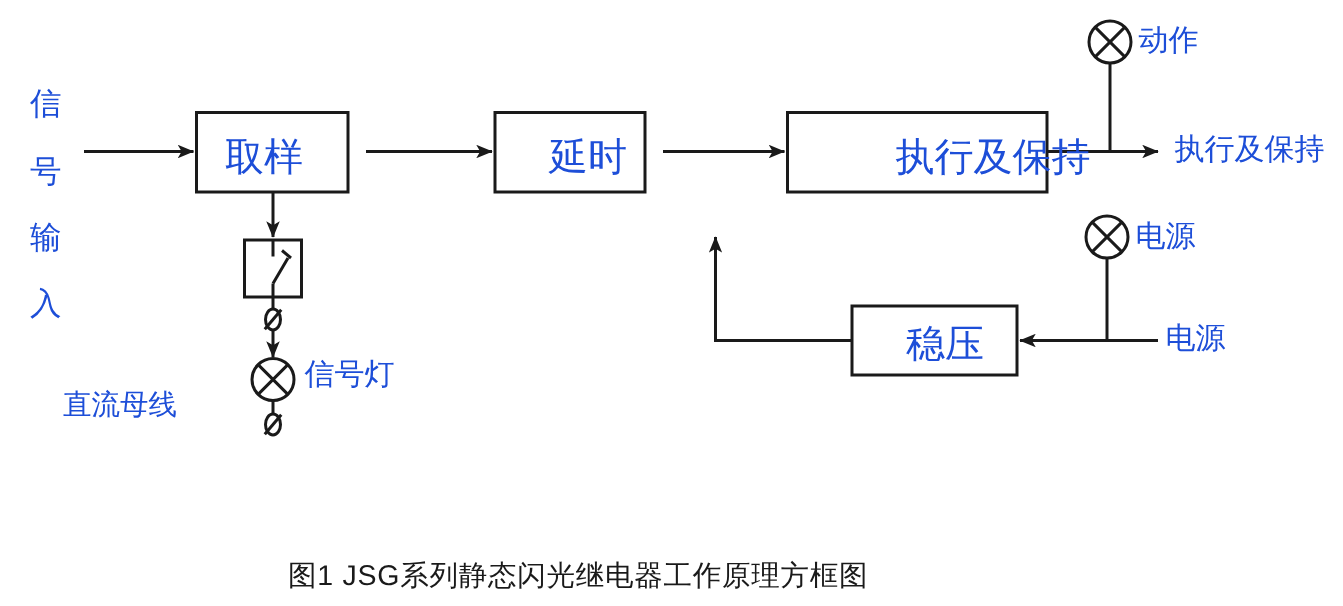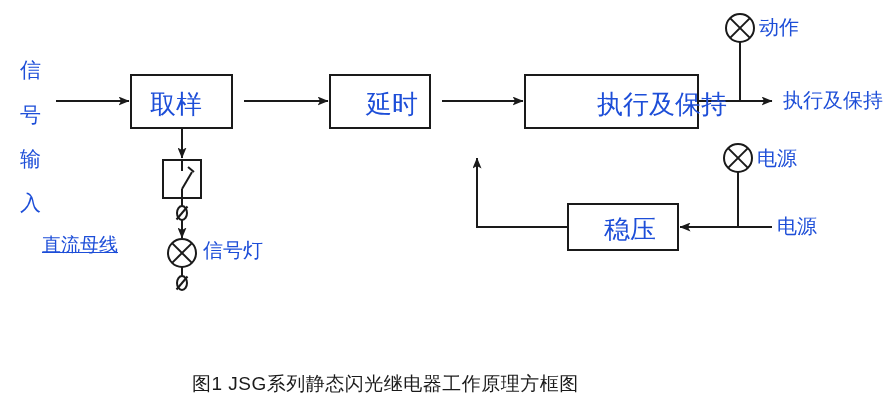--- a/index.html
+++ b/index.html
@@ -137,21 +137,21 @@
 
   <div class="lbl blk-label" style="left:150px; top:91px;">取样</div>
 
   <div class="lbl blk-label" style="left:366px; top:91px;">延时</div>
 
   <div class="lbl blk-label" style="left:558px; top:91px;margin-left:39px;">执行及保持</div>
 
   <div class="lbl blk-label" style="left:604px; top:216px;">稳压</div>
 
 
-  <div class="lbl bus-label" style="left:42px; top:235px;text-decoration:underline;">直流母线</div>
+  <div class="lbl bus-label" style="left:42px; top:261px;">直流母线</div>
 
   <div class="lbl side-label" style="left:203px; top:240px;">信号灯</div>
 
   <div class="lbl side-label" style="left:759px; top:17px;">动作</div>
 
   <div class="lbl side-label" style="left:783px; top:90px;">执行及保持</div>
 
   <div class="lbl side-label" style="left:757px; top:148px;">电源</div>
 
   <div class="lbl side-label" style="left:777px; top:216px;">电源</div>

